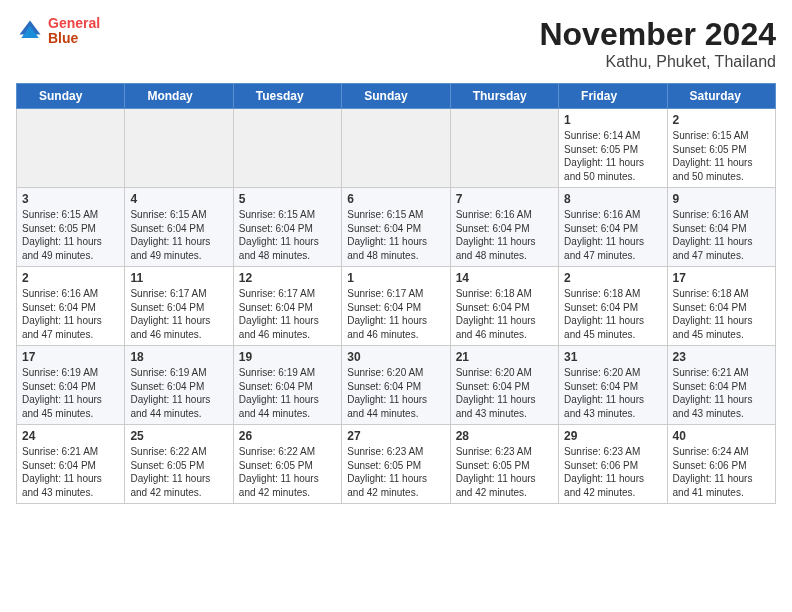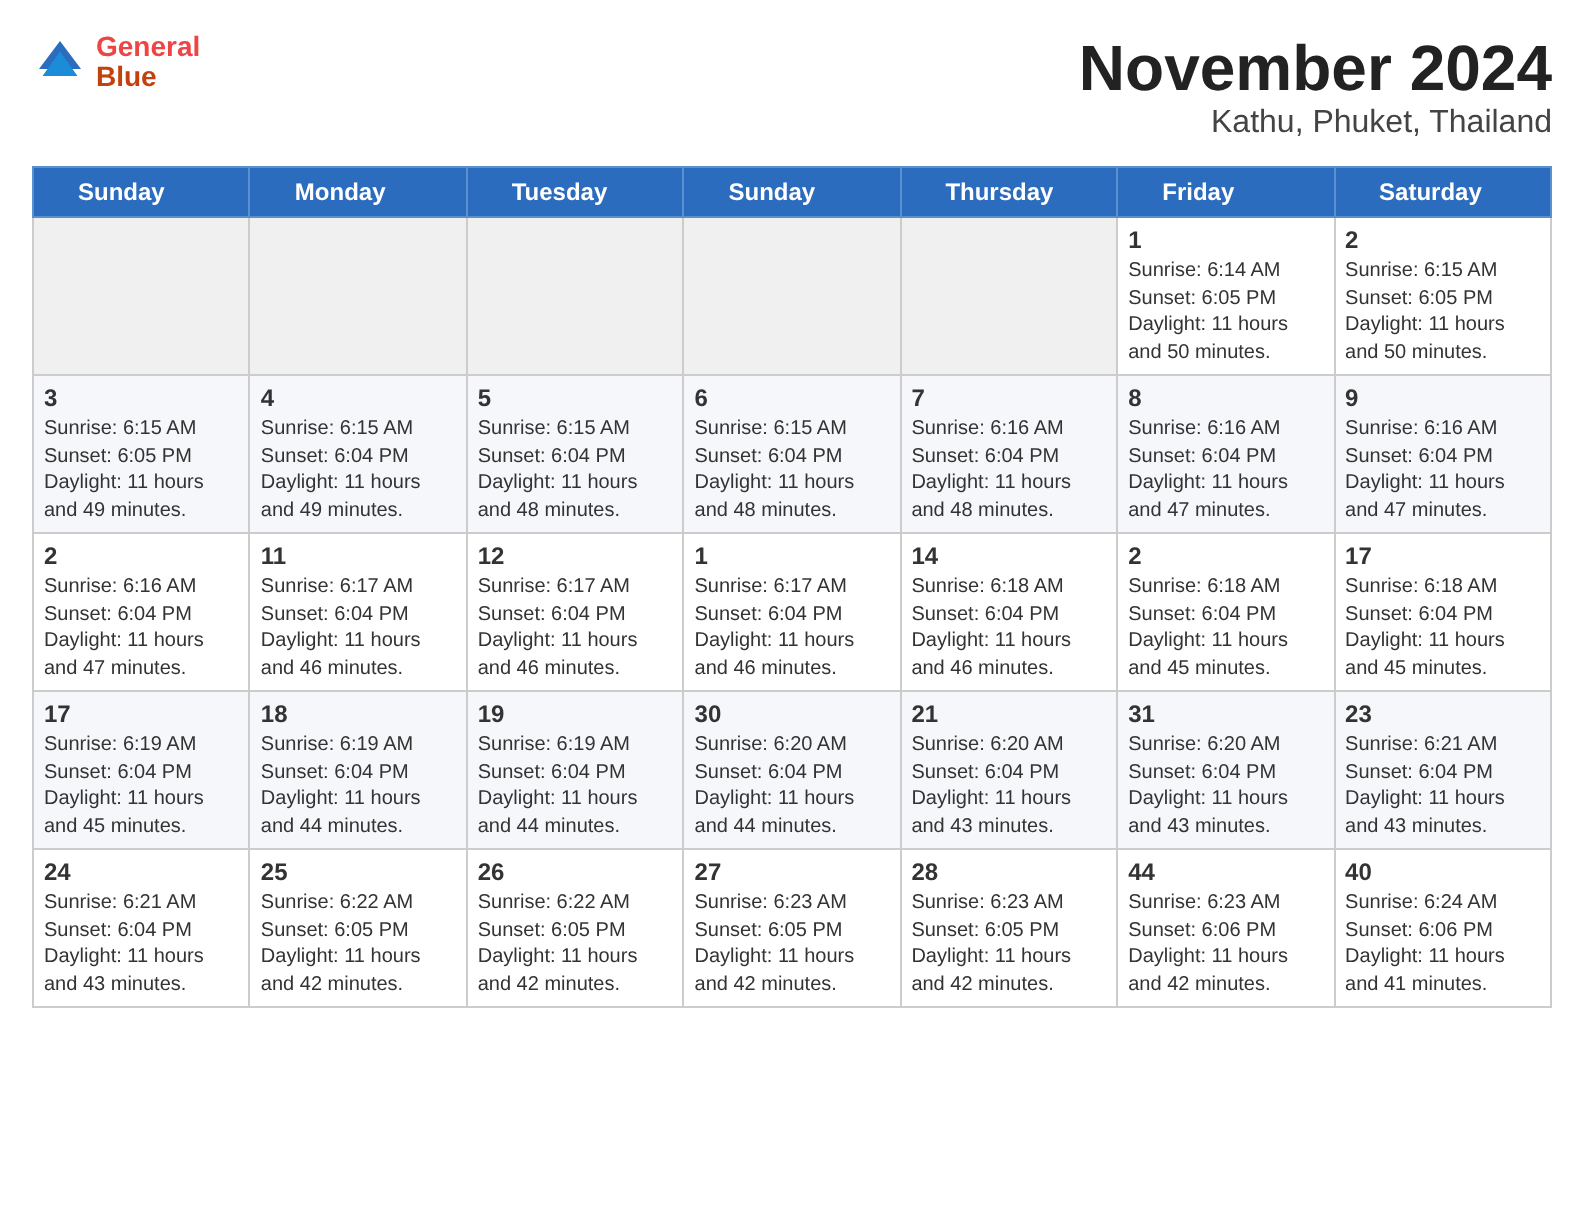--- a/index.html
+++ b/index.html
@@ -157,17 +157,17 @@
         <td><span class="day-num">21</span><span class="day-info">Sunrise: 6:20 AM<br>Sunset: 6:04 PM<br>Daylight: 11 hours and 43 minutes.</span></td>
         <td><span class="day-num">31</span><span class="day-info">Sunrise: 6:20 AM<br>Sunset: 6:04 PM<br>Daylight: 11 hours and 43 minutes.</span></td>
         <td><span class="day-num">23</span><span class="day-info">Sunrise: 6:21 AM<br>Sunset: 6:04 PM<br>Daylight: 11 hours and 43 minutes.</span></td>
       </tr>
       <tr>
         <td><span class="day-num">24</span><span class="day-info">Sunrise: 6:21 AM<br>Sunset: 6:04 PM<br>Daylight: 11 hours and 43 minutes.</span></td>
         <td><span class="day-num">25</span><span class="day-info">Sunrise: 6:22 AM<br>Sunset: 6:05 PM<br>Daylight: 11 hours and 42 minutes.</span></td>
         <td><span class="day-num">26</span><span class="day-info">Sunrise: 6:22 AM<br>Sunset: 6:05 PM<br>Daylight: 11 hours and 42 minutes.</span></td>
         <td><span class="day-num">27</span><span class="day-info">Sunrise: 6:23 AM<br>Sunset: 6:05 PM<br>Daylight: 11 hours and 42 minutes.</span></td>
         <td><span class="day-num">28</span><span class="day-info">Sunrise: 6:23 AM<br>Sunset: 6:05 PM<br>Daylight: 11 hours and 42 minutes.</span></td>
-        <td><span class="day-num">44</span><span class="day-info">Sunrise: 6:23 AM<br>Sunset: 6:06 PM<br>Daylight: 11 hours and 42 minutes.</span></td>
+        <td><span class="day-num">29</span><span class="day-info">Sunrise: 6:23 AM<br>Sunset: 6:06 PM<br>Daylight: 11 hours and 42 minutes.</span></td>
         <td><span class="day-num">40</span><span class="day-info">Sunrise: 6:24 AM<br>Sunset: 6:06 PM<br>Daylight: 11 hours and 41 minutes.</span></td>
       </tr>
     </tbody>
 </table>
 
 </body></html>

